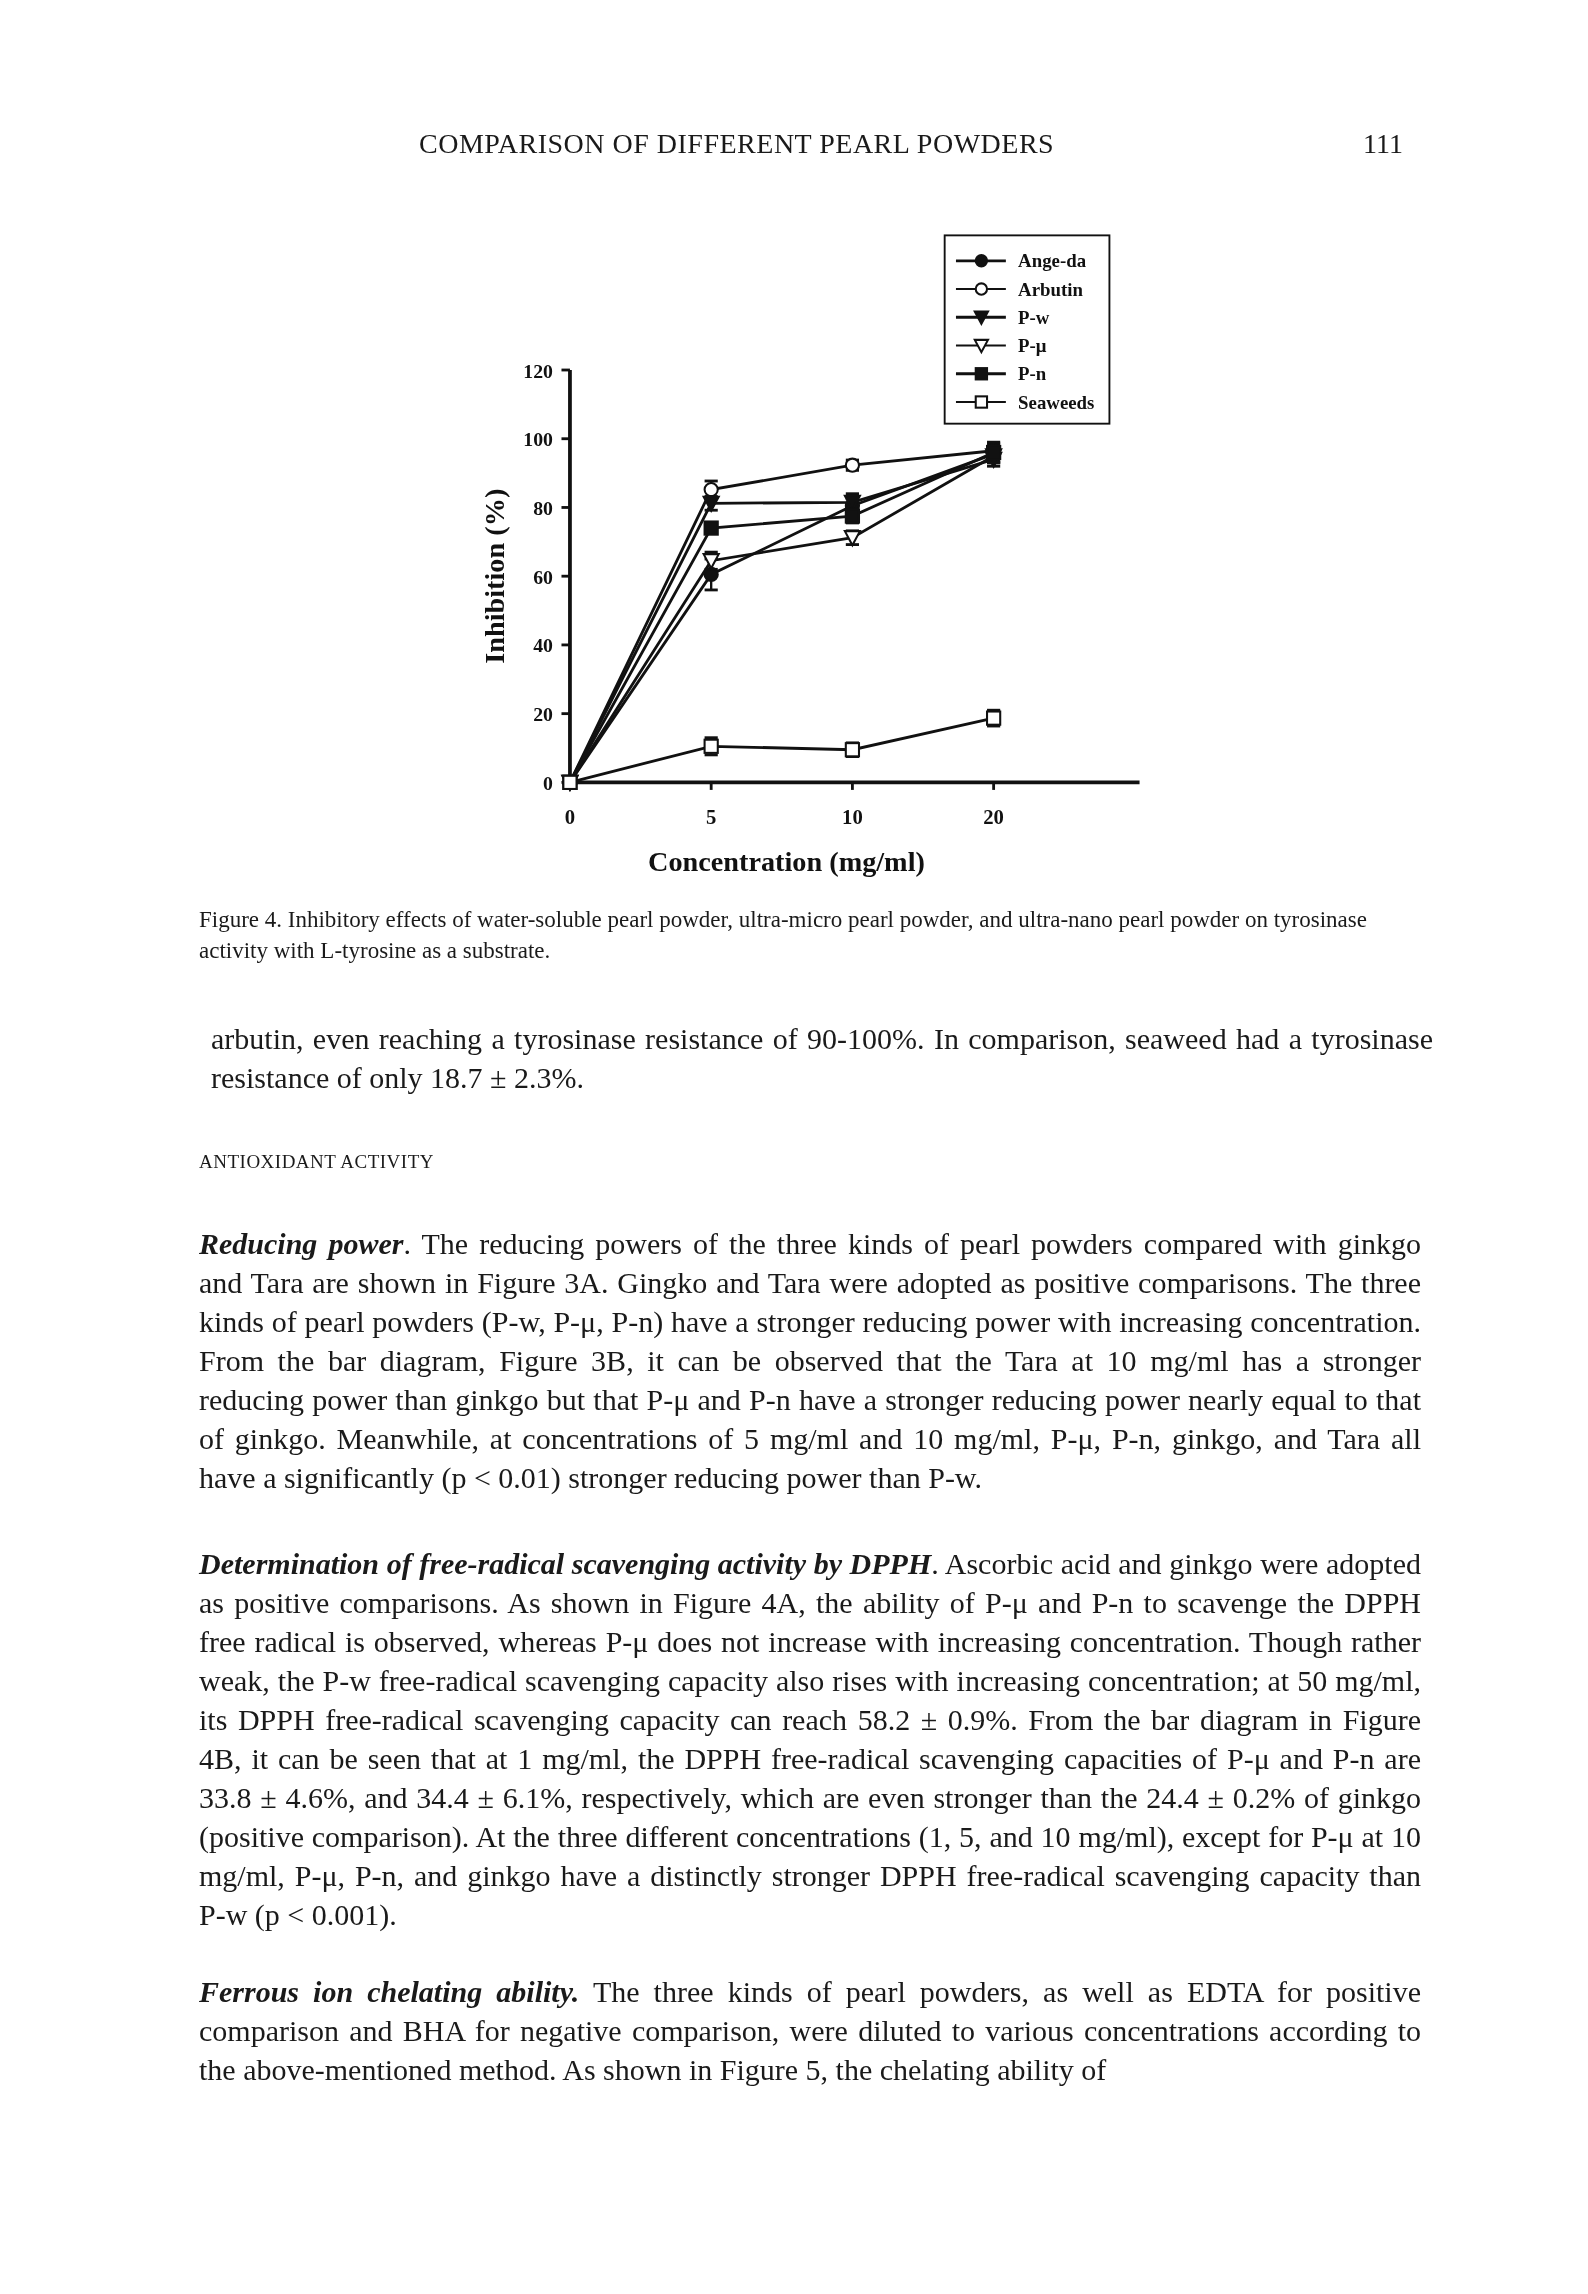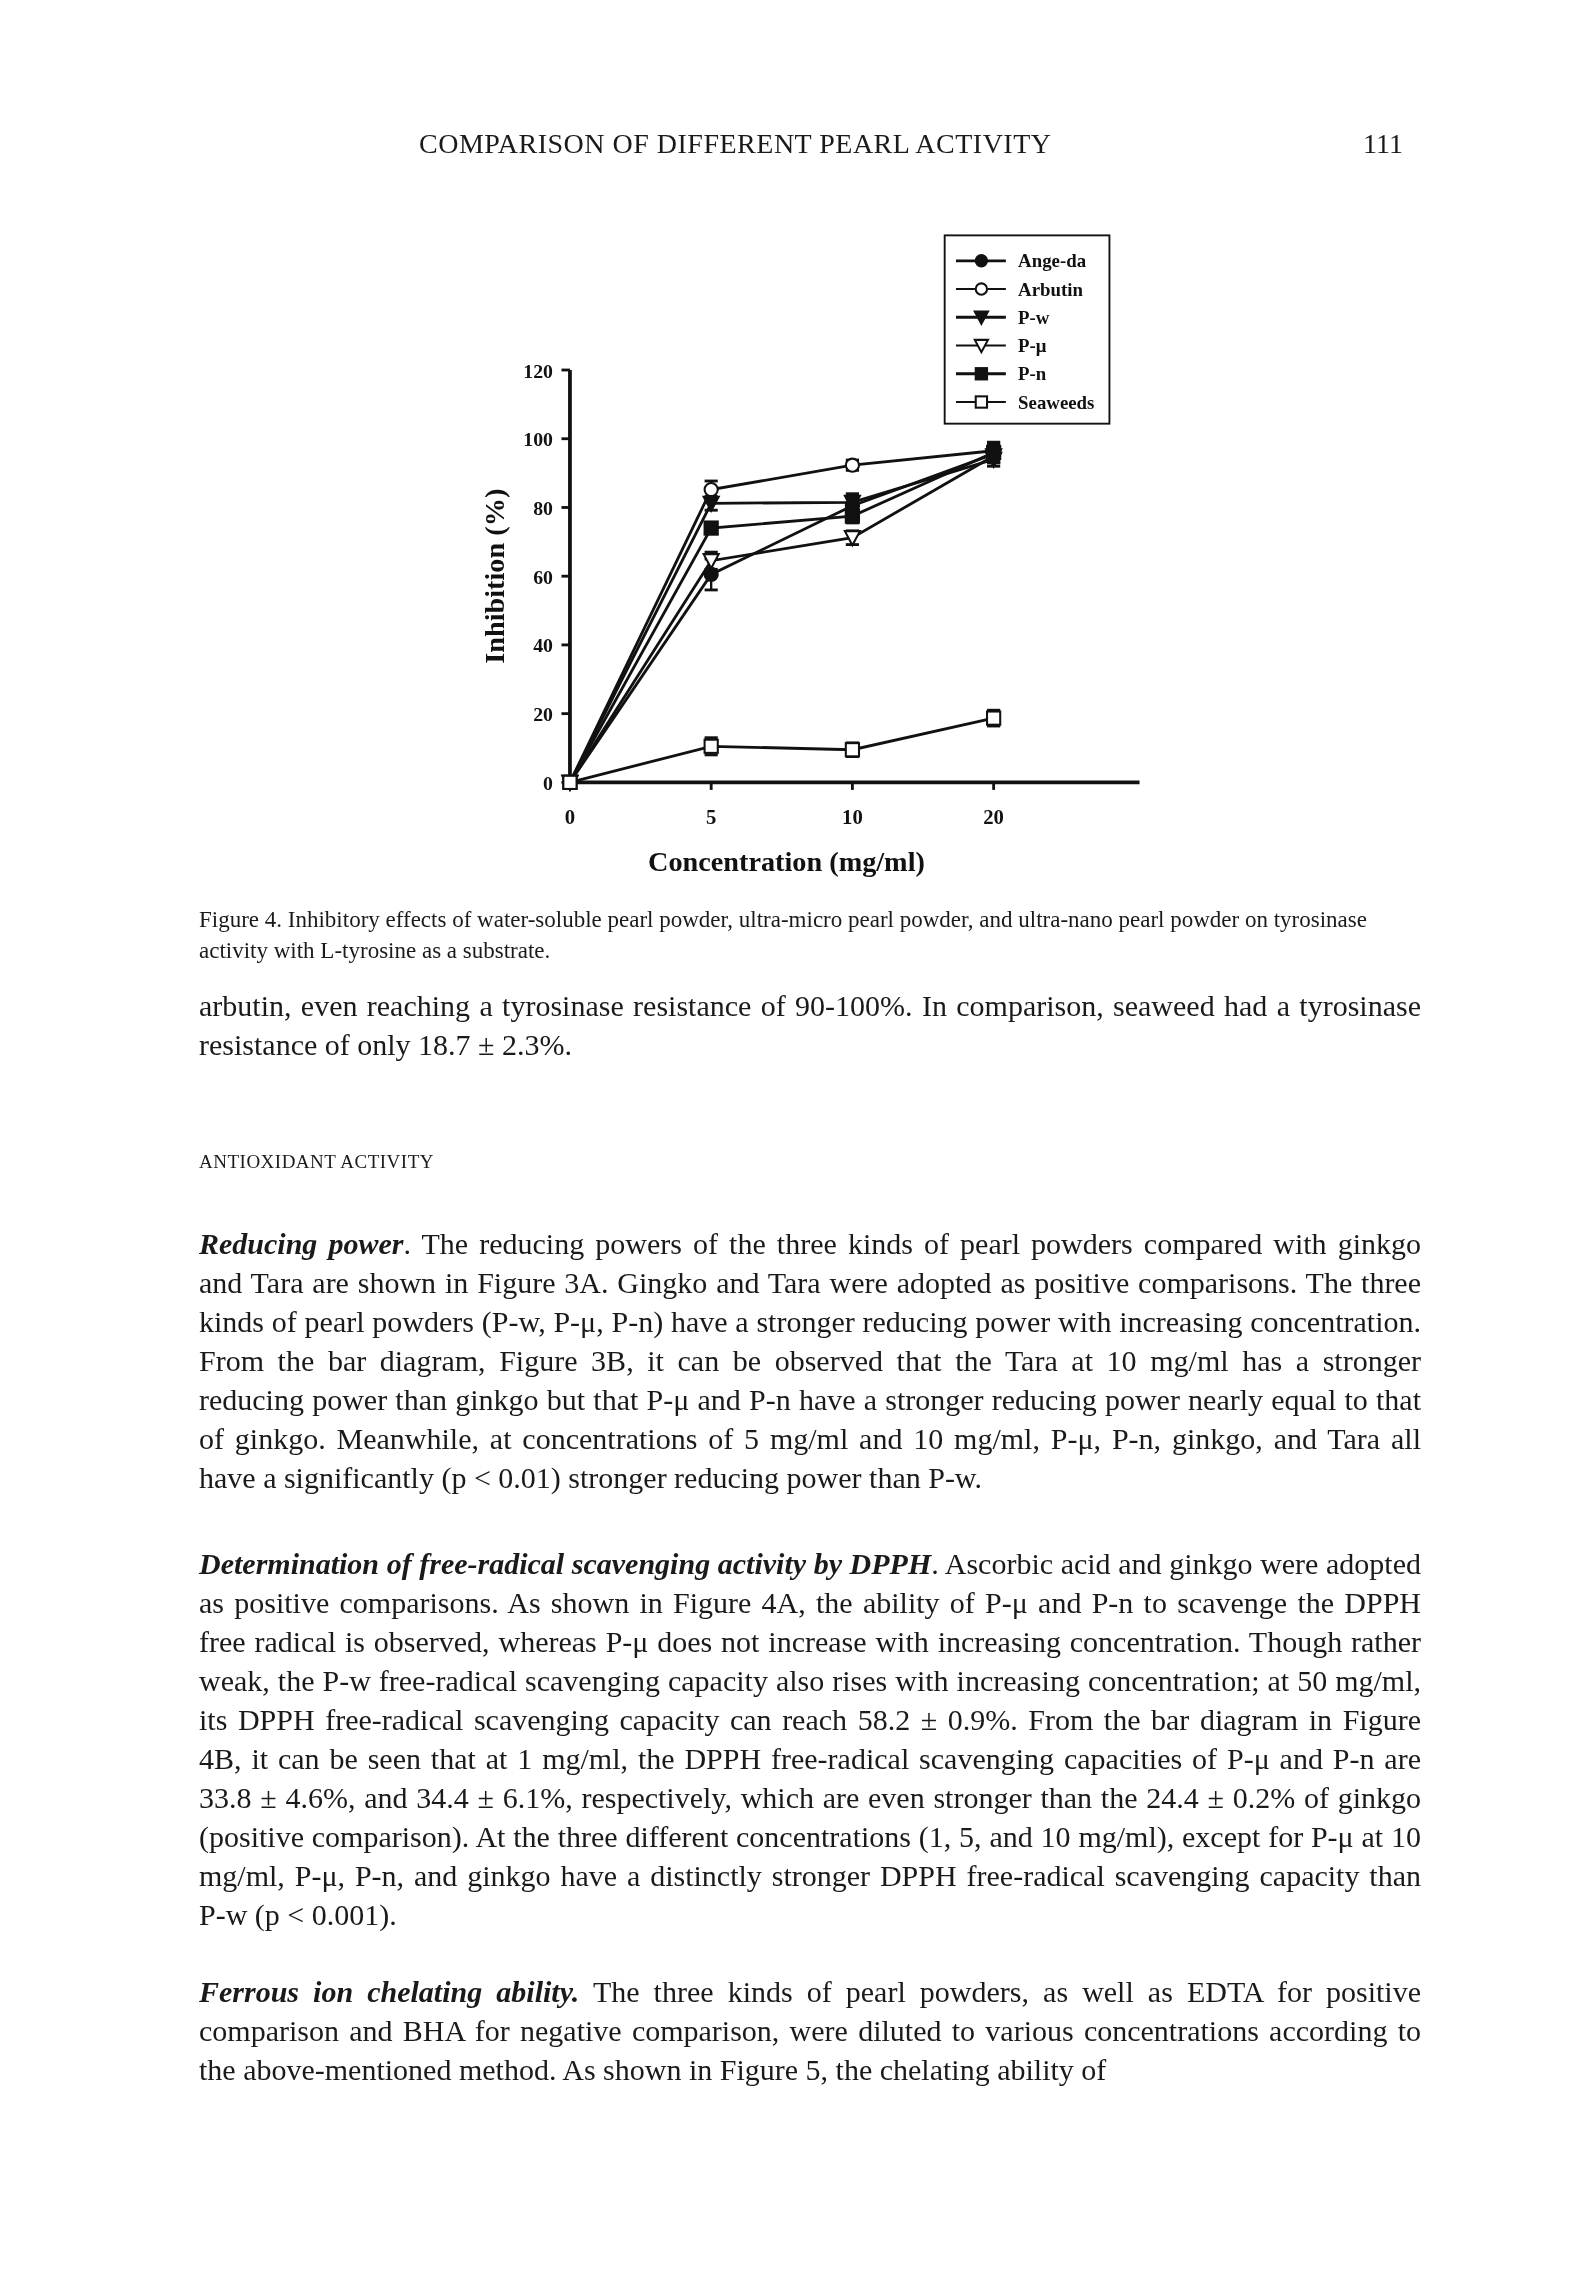--- a/index.html
+++ b/index.html
@@ -4,32 +4,32 @@
 <style>
   html, body { margin: 0; padding: 0; background: #ffffff; }
   body { width: 1589px; height: 2295px; position: relative; overflow: hidden; color: #1a1a1a; font-family: "Liberation Serif", "DejaVu Serif", serif; }
   .running-head { position: absolute; top: 128px; left: 419px; font-size: 28px; letter-spacing: 0.5px; }
   .page-num { position: absolute; top: 128px; left: 1363px; font-size: 28px; }
   .chart-wrap { position: absolute; left: 0; top: 0; width: 1589px; height: 885px; }
   .chart-wrap svg { position: absolute; left: 0; top: 0; }
   .caption { position: absolute; left: 199px; top: 904px; width: 1224px; font-size: 23px; line-height: 31px; }
   .caption .fig-label { font-weight: normal; }
   .body-text { position: absolute; left: 199px; width: 1222px; font-size: 30px; line-height: 39px; text-align: justify; }
-  .p1 { top: 986px; }
+  .p1 { top: 1019px; margin-left: 12px; }
   .section-head { position: absolute; left: 199px; top: 1151px; font-size: 19px; letter-spacing: 0.5px; }
   .p2 { top: 1224px; }
   .p3 { top: 1544px; }
   .p4 { top: 1965px; margin-top: 7px; }
   .it { font-style: italic; font-weight: bold; }
   p { margin: 0; }
 </style>
 </head>
 <body>
 
-<div class="running-head">COMPARISON OF DIFFERENT PEARL ACTIVITY</div>
+<div class="running-head">COMPARISON OF DIFFERENT PEARL POWDERS</div>
 <div class="page-num">111</div>
 
 <div class="chart-wrap">
   <svg id="chart-svg" width="1589" height="885" viewBox="0 0 1687 940">
       <line x1="605" y1="393" x2="605" y2="831" stroke="#111" stroke-width="4"></line>
       <line x1="605" y1="831" x2="1210" y2="831" stroke="#111" stroke-width="4"></line>
       <line x1="596" y1="831" x2="605" y2="831" stroke="#111" stroke-width="3"></line>
       <text x="587" y="839" font-family="&quot;Liberation Serif&quot;, &quot;DejaVu Serif&quot;, serif" fill="#111" font-size="21" font-weight="bold" text-anchor="end">0</text>
       <line x1="596" y1="758" x2="605" y2="758" stroke="#111" stroke-width="3"></line>
       <text x="587" y="766" font-family="&quot;Liberation Serif&quot;, &quot;DejaVu Serif&quot;, serif" fill="#111" font-size="21" font-weight="bold" text-anchor="end">20</text>

